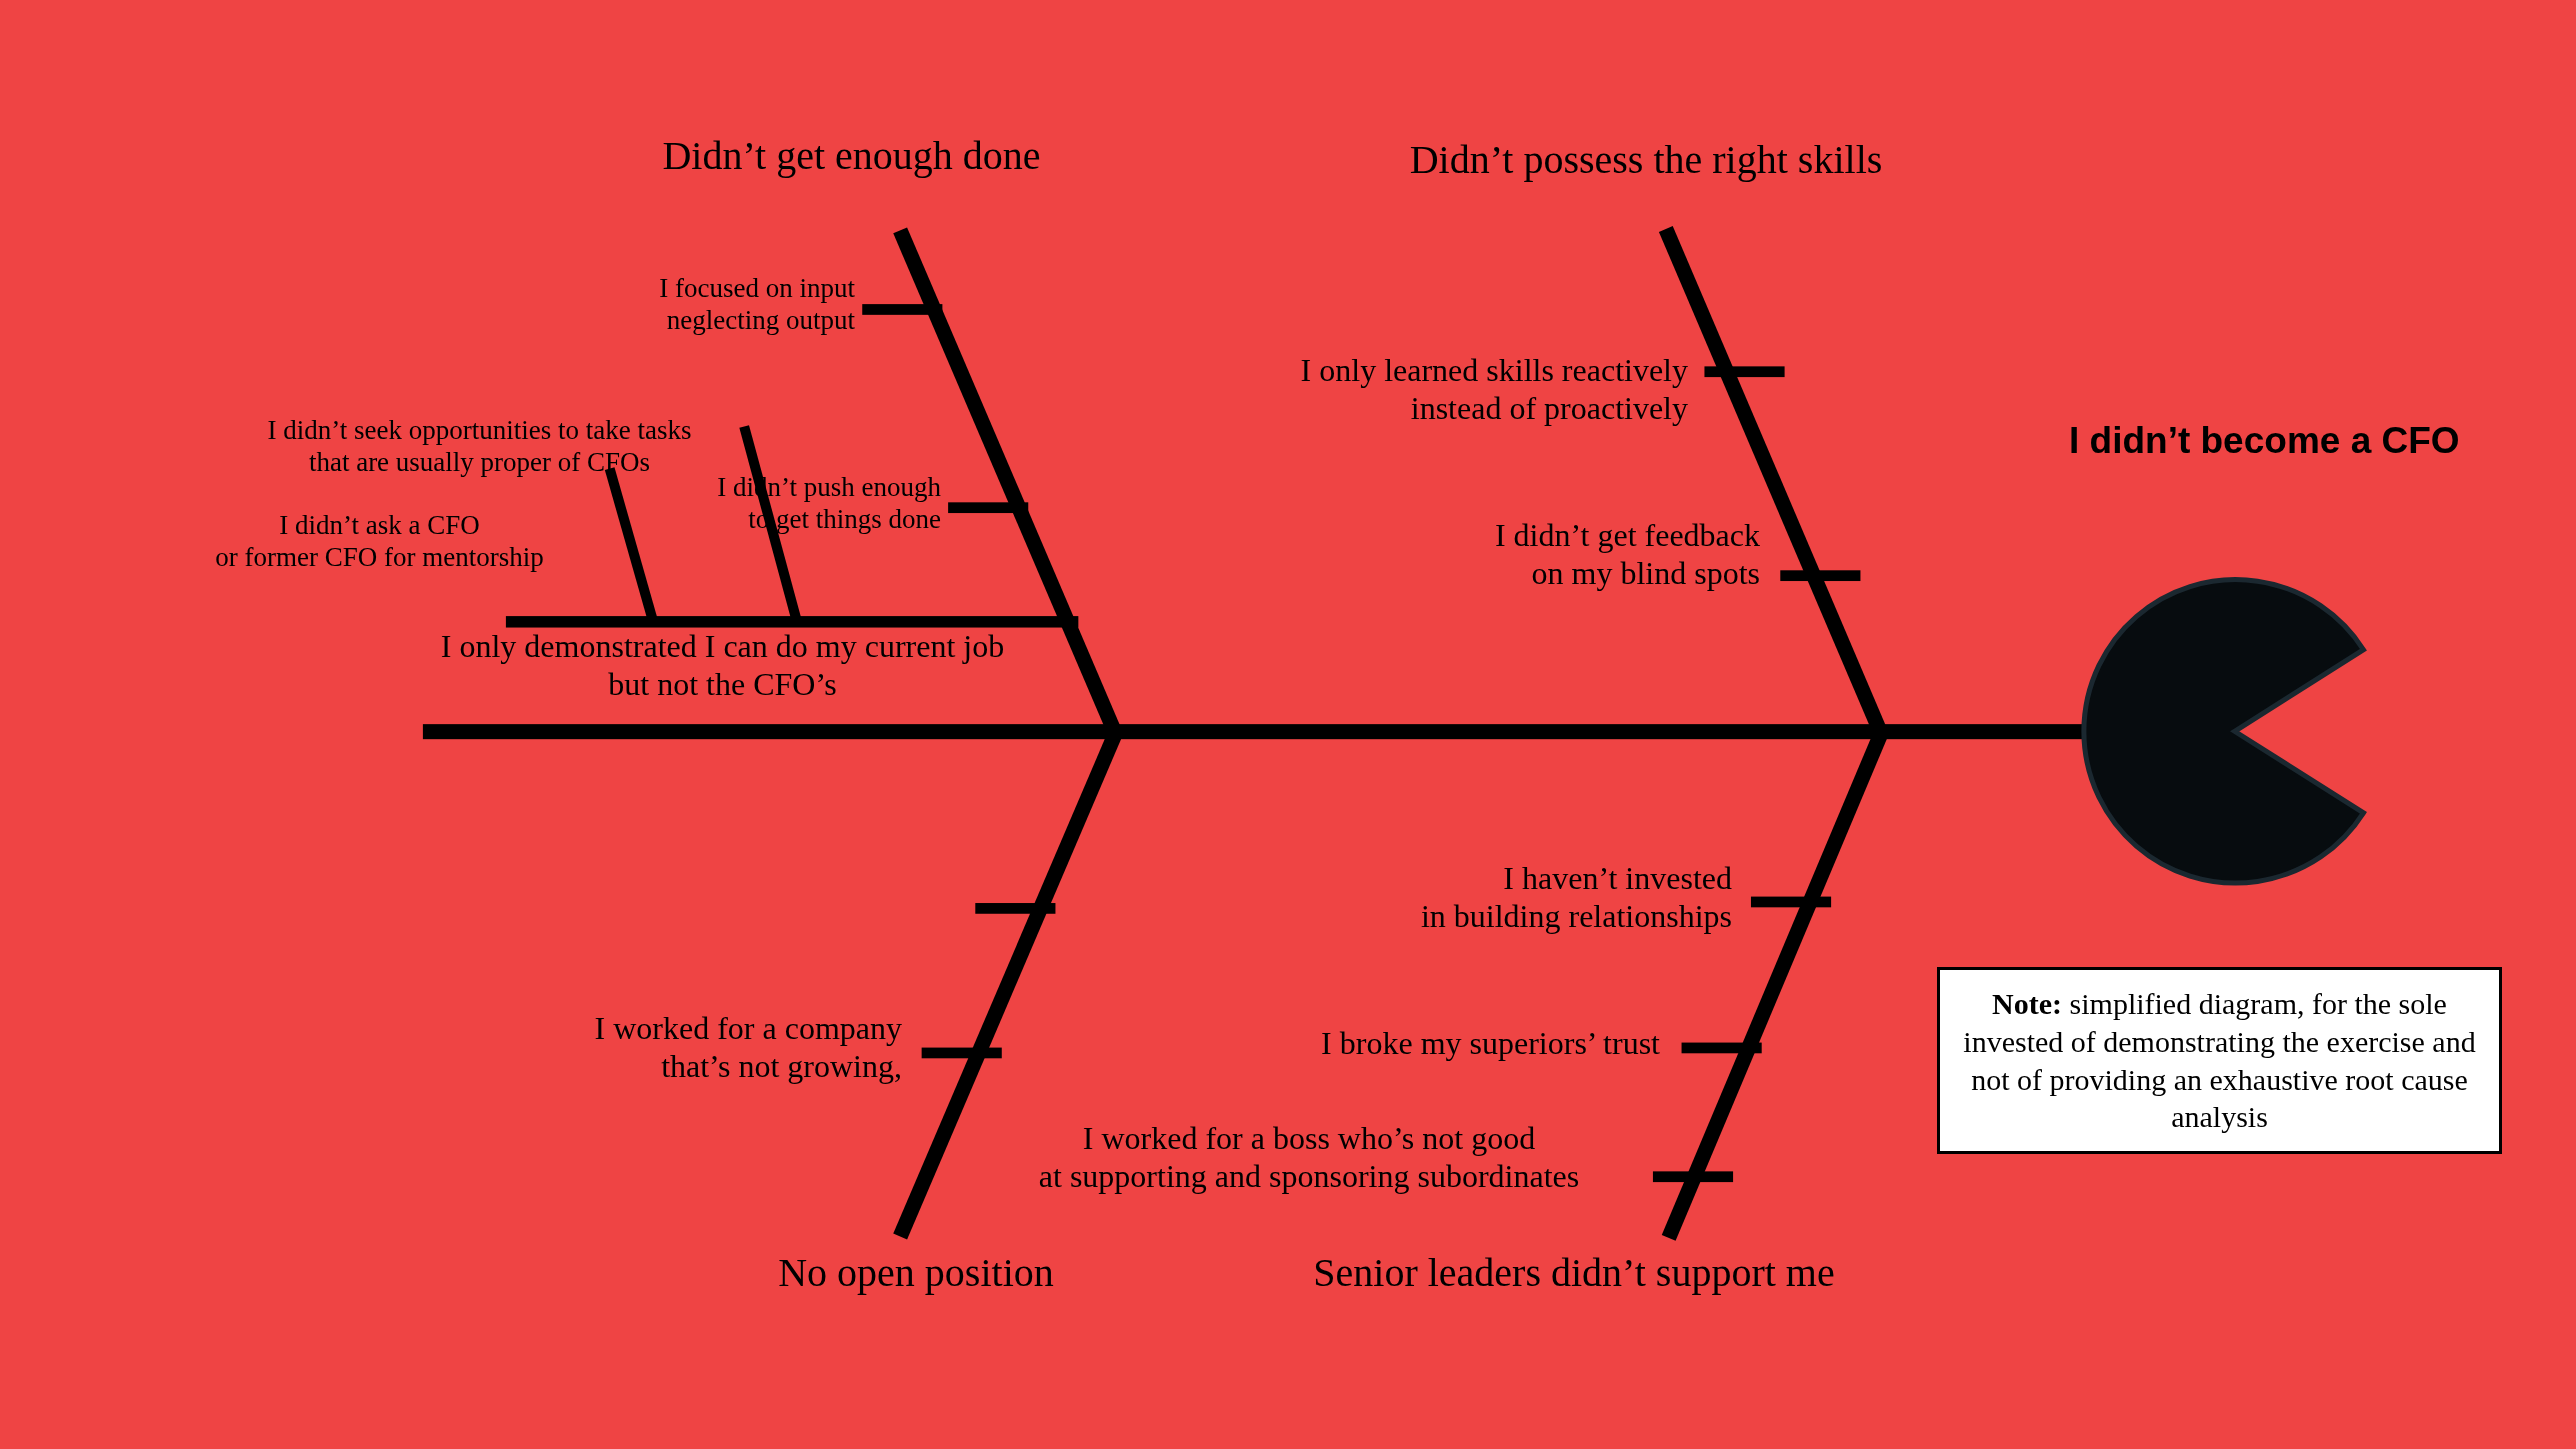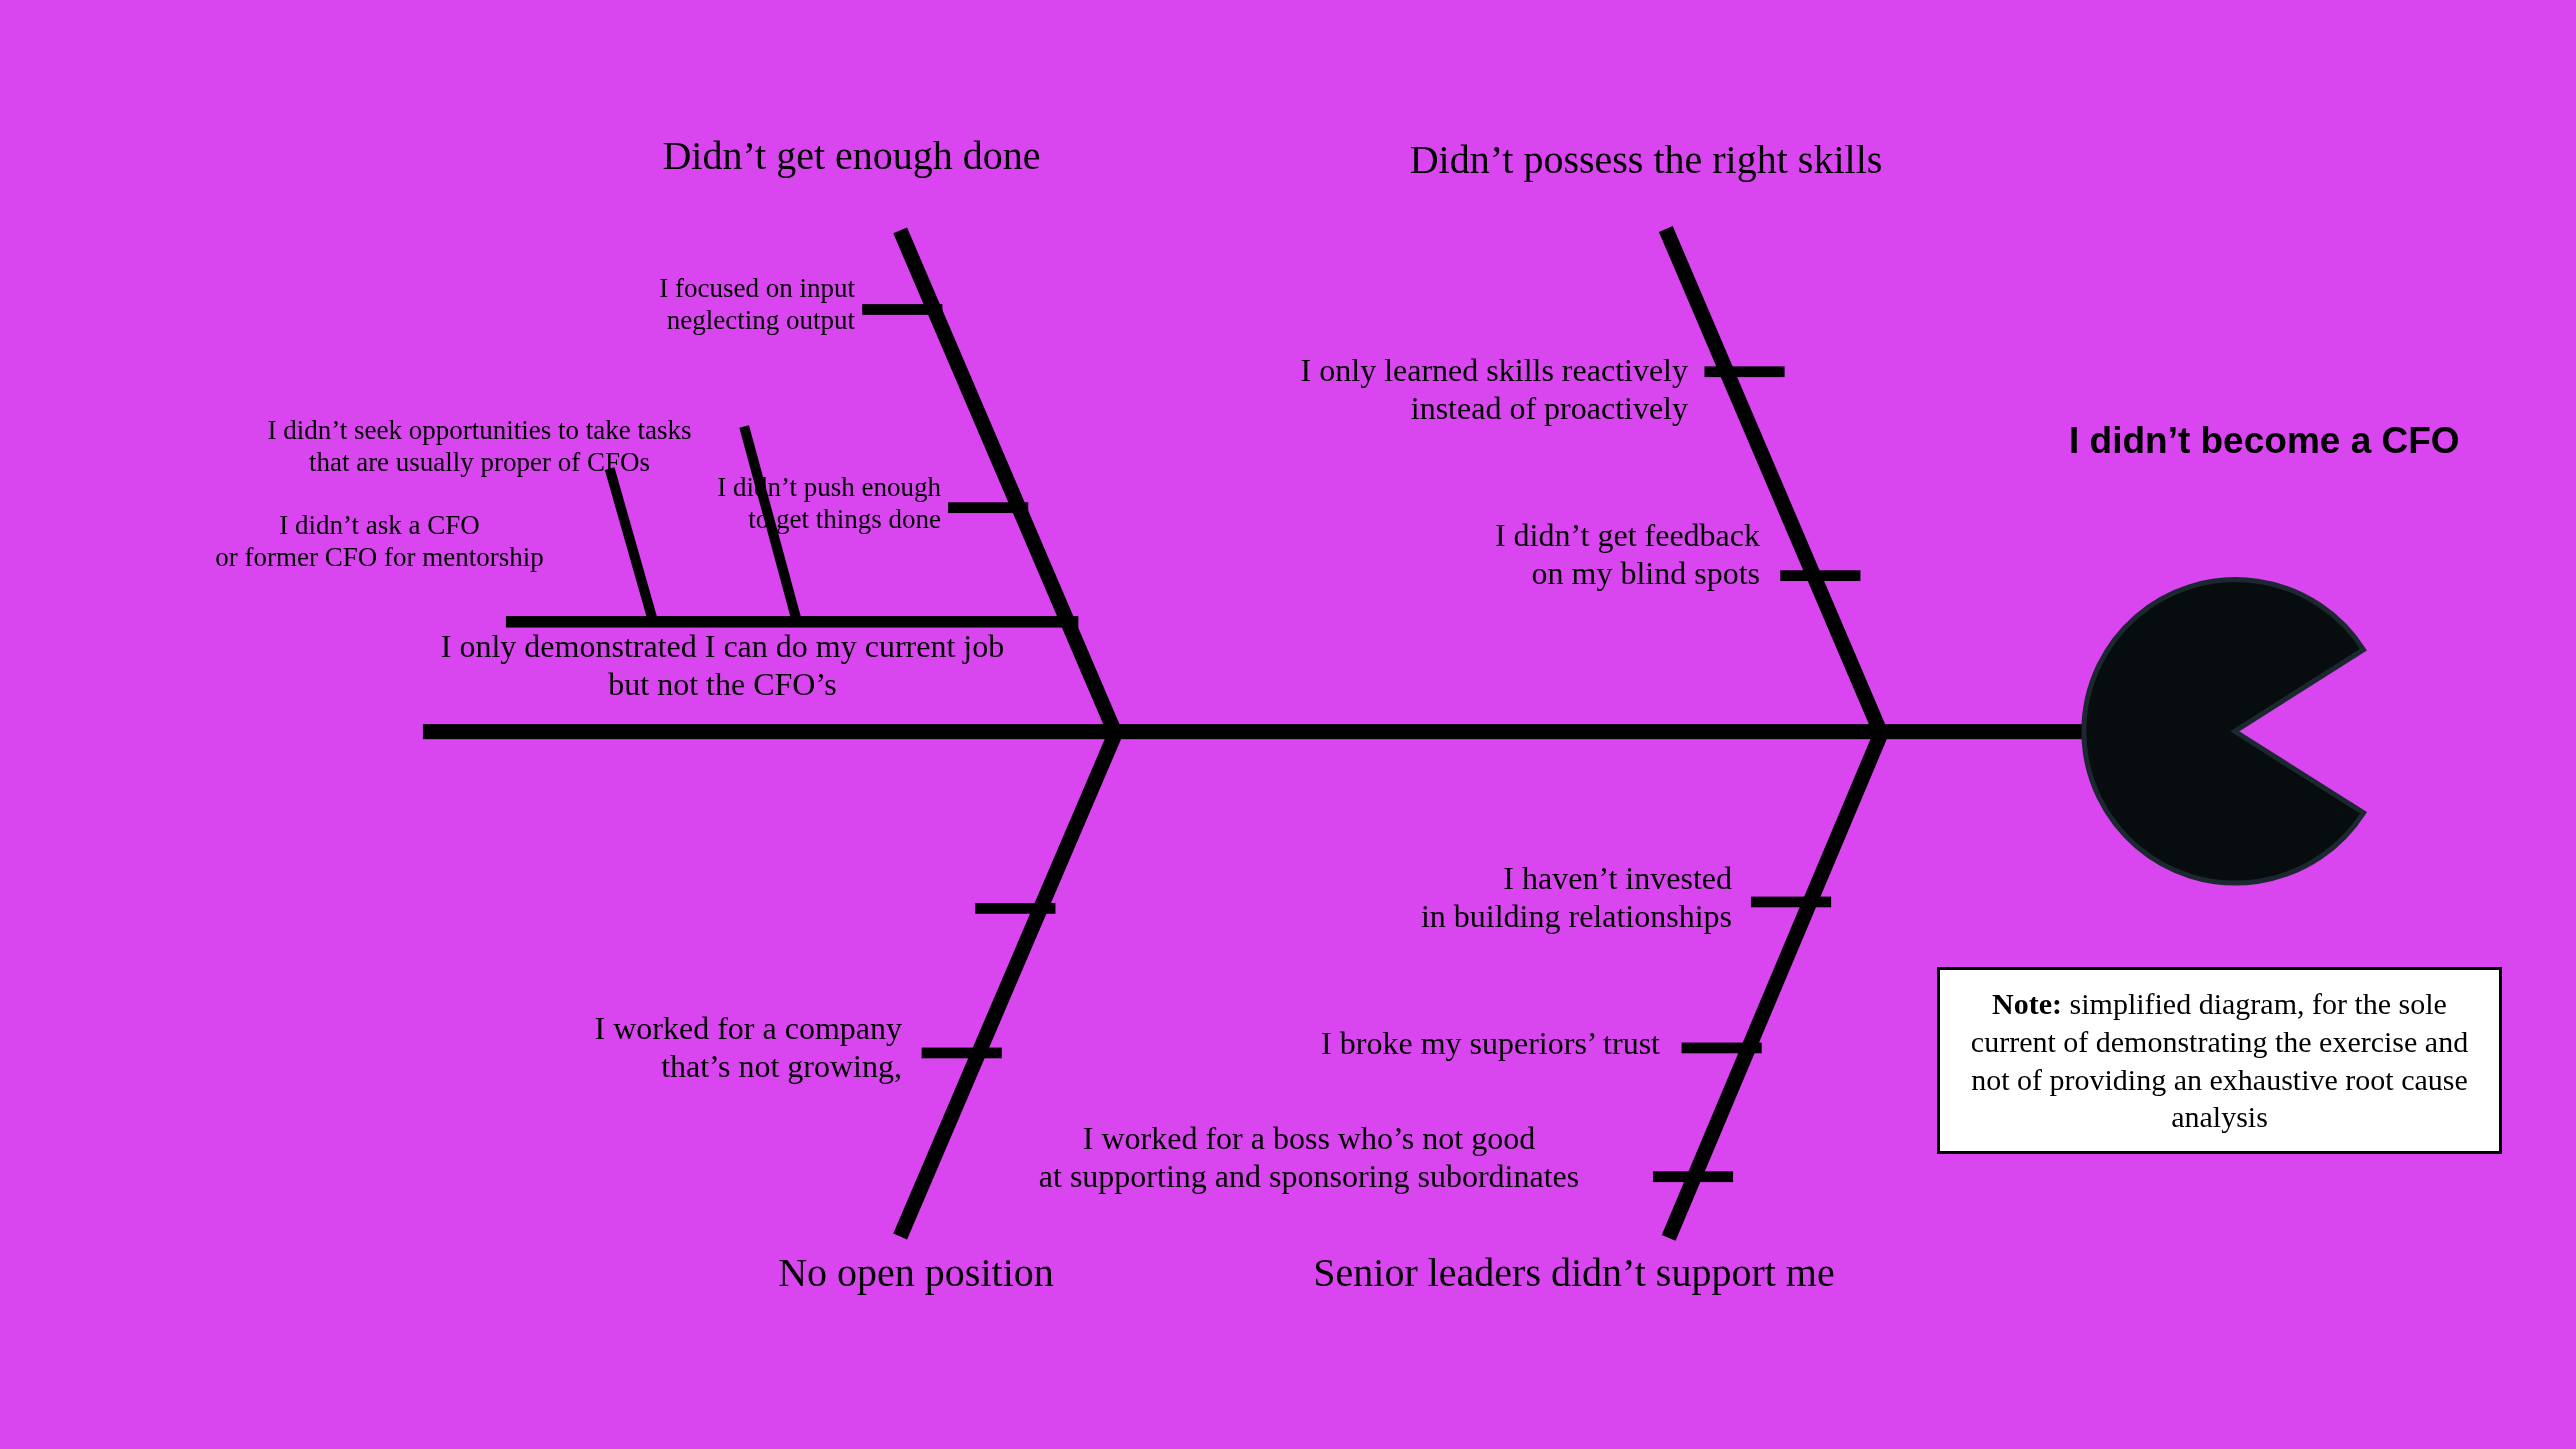--- a/index.html
+++ b/index.html
@@ -5,21 +5,21 @@
 <style>
   html, body {
     margin: 0;
     padding: 0;
     background: #ffffff;
   }
   #canvas {
     position: relative;
     width: 2576px;
     height: 1449px;
-    background: #d946ef;
+    background: #ef4444;
     overflow: hidden;
     font-family: "Liberation Serif", "DejaVu Serif", serif;
     color: #000000;
   }
   svg.bones {
     position: absolute;
     left: 0;
     top: 0;
     width: 2576px;
     height: 1449px;
@@ -158,20 +158,20 @@
 
   <div class="lbl cause-md ta-center" style="left:987px; top:1120px; width:644px;">I worked for a boss who’s not good
 at  supporting and sponsoring subordinates</div>
 
   <div id="effect-title">I didn’t become
 a CFO</div>
 
   <div id="note-box">
     <div id="note-text">
       <b>Note:</b><span> simplified diagram,
-for the sole current of demonstrating
+for the sole invested of demonstrating
 the exercise and not of providing an
 exhaustive root cause analysis</span>
     </div>
   </div>
 
 </div>
 
 
 </body></html>

